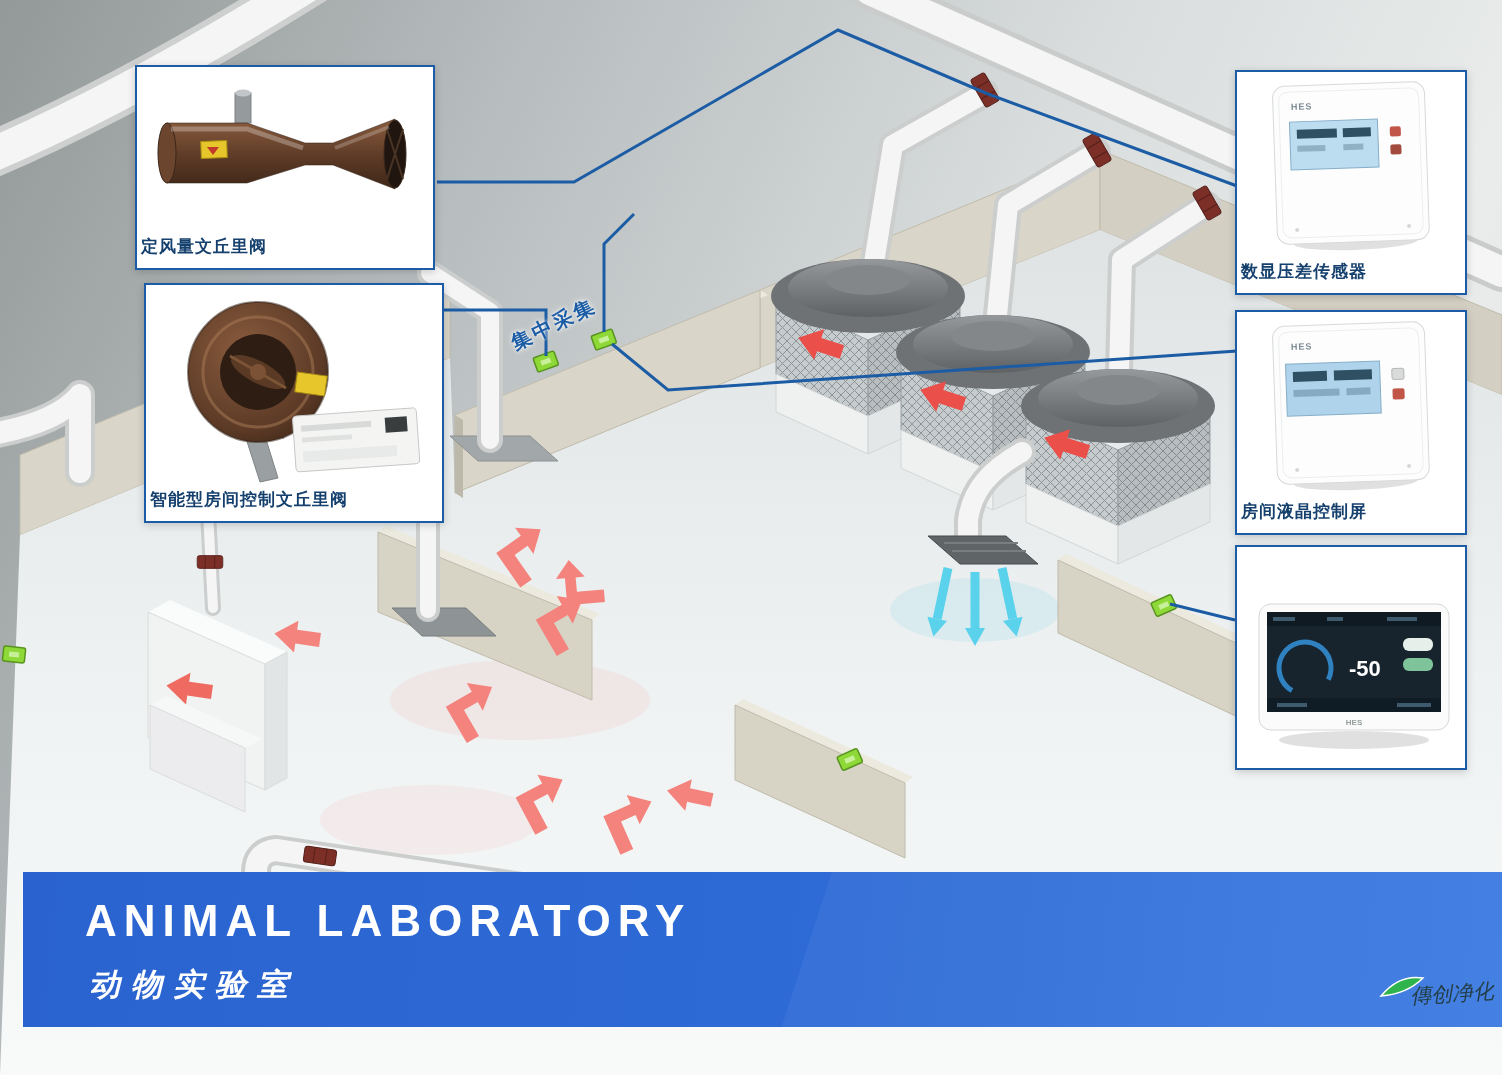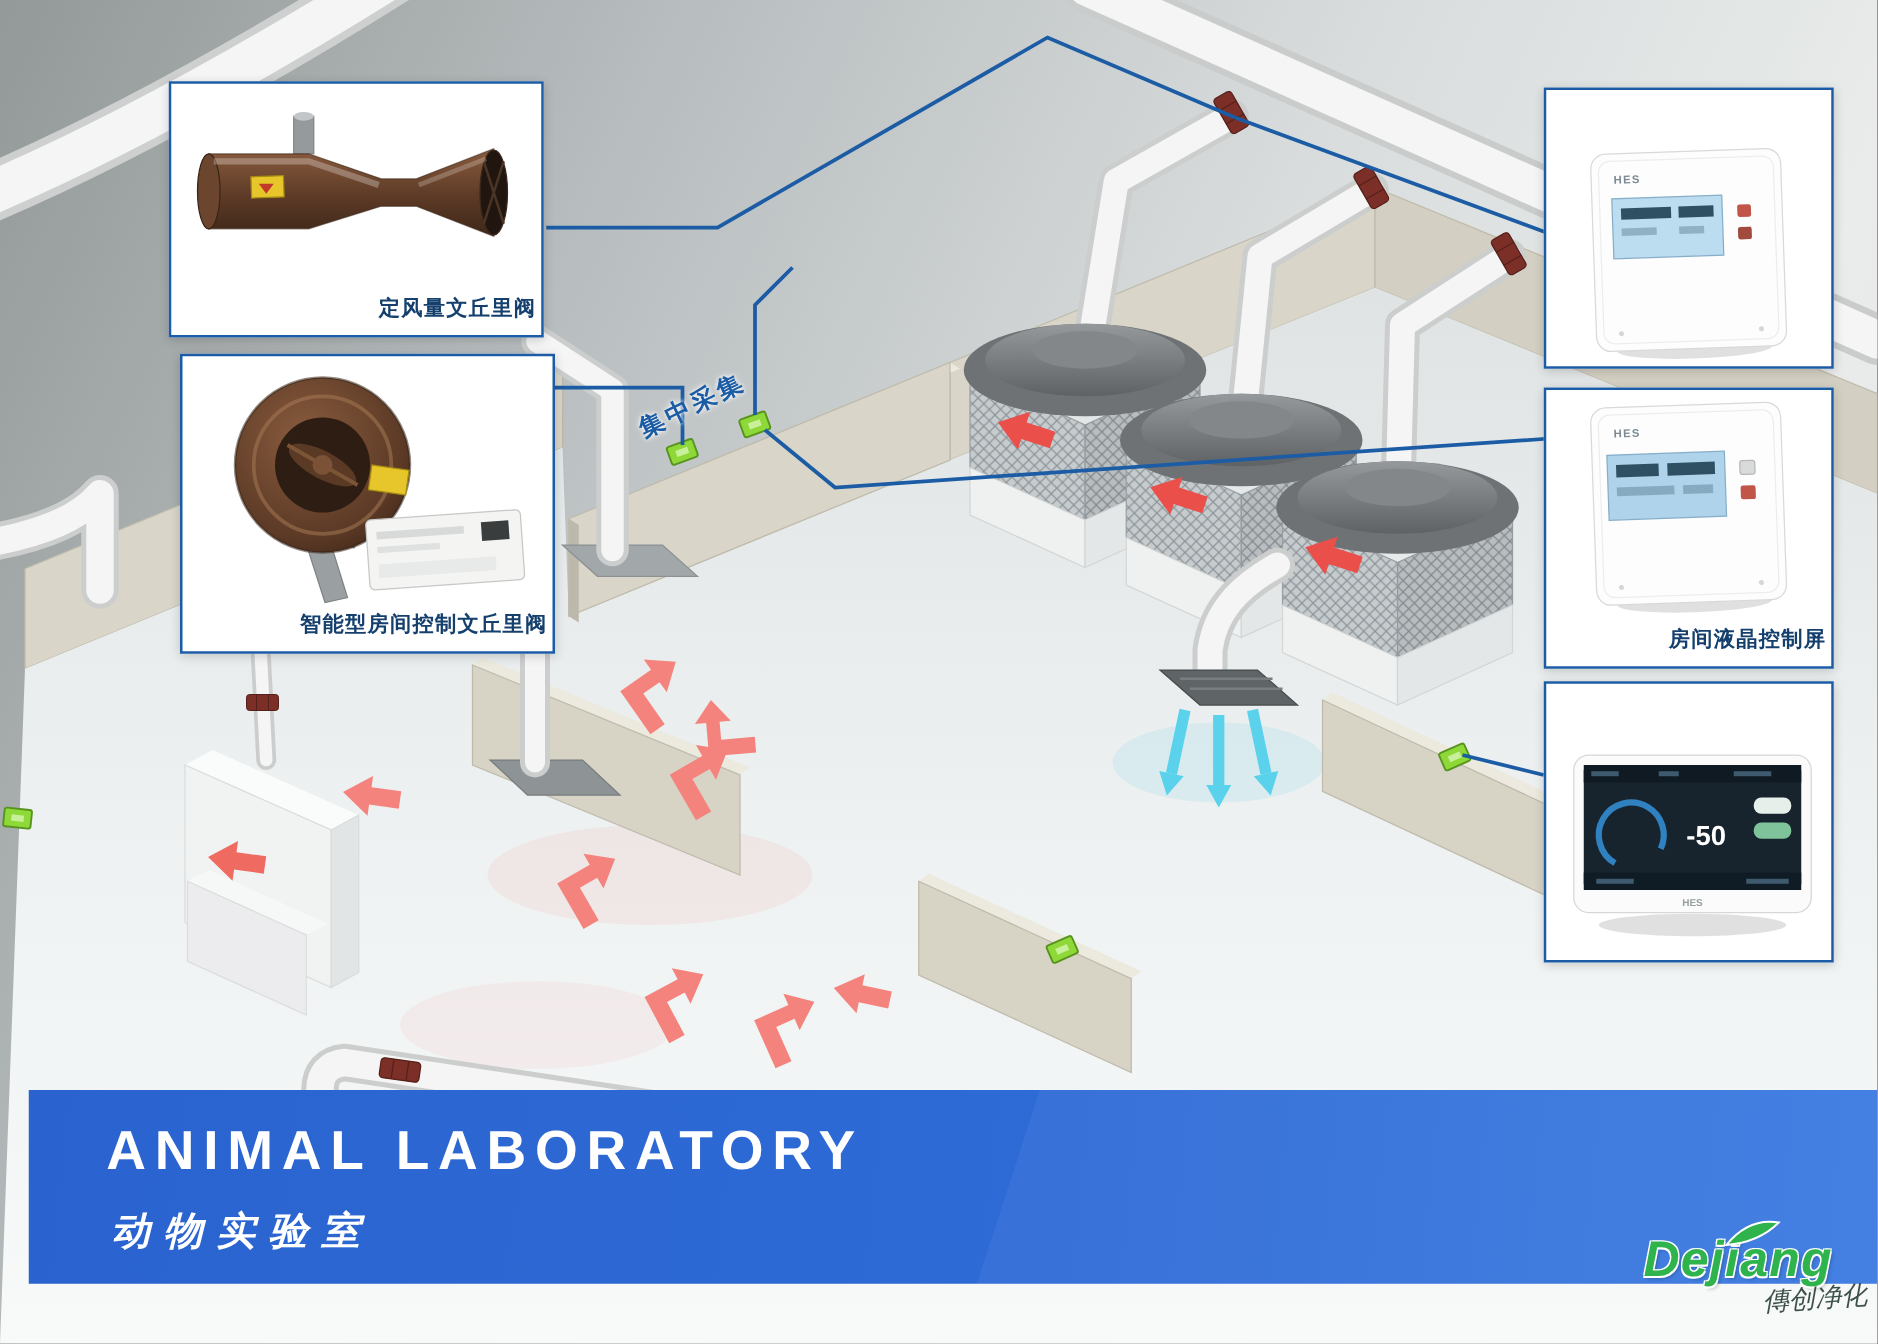--- a/index.html
+++ b/index.html
@@ -3,21 +3,21 @@
 <meta charset="utf-8">
 <style>
   body{margin:0;background:#777;}
   .stage{position:relative;width:1502px;height:1075px;overflow:hidden;
     font-family:"Liberation Sans",sans-serif;
     background:linear-gradient(115deg,#90959831 0%,#939898 0%,#b8bdbf 28%,#d8dcdc 55%,#e9eceb 78%,#e1e4e3 100%);}
   svg.scene{position:absolute;left:0;top:0;display:block;}
   .callout{position:absolute;background:#fff;border:2px solid #1c5ca6;box-sizing:border-box;
     display:flex;flex-direction:column;justify-content:flex-end;box-shadow:0 2px 8px rgba(0,0,0,.18);}
   .callout svg{display:block;margin:0 auto;flex:0 0 auto;}
-  .callout-label{font-weight:bold;font-size:17px;color:#15406e;text-align:right;
+  .callout-label{font-weight:bold;font-size:17px;color:#15406e;text-align:left;
     padding:4px 4px 10px;letter-spacing:1px;}
   .center-label{position:absolute;left:505px;top:298px;width:150px;transform:rotate(-26deg);
     font-size:20px;font-weight:bold;color:#1b5ca5;letter-spacing:3px;
     text-shadow:0 0 3px rgba(255,255,255,.95),0 0 6px rgba(255,255,255,.8);}
   .banner{position:absolute;left:0;top:872px;width:1502px;height:155px;
     background:linear-gradient(96deg,#2a63cf 0%,#2e6bd6 55%,#3b7ae2 100%);overflow:hidden;margin-left:23px;}
   .banner::before{content:"";position:absolute;left:52%;top:-30%;width:80%;height:170%;
     background:rgba(255,255,255,.05);transform:skewX(-18deg);}
   .banner-title{position:absolute;left:62px;top:24px;color:#fff;font-size:44px;font-weight:bold;letter-spacing:7px;}
   .banner-subtitle{position:absolute;left:66px;top:92px;color:#fff;font-size:31px;font-weight:bold;letter-spacing:11px;font-style:italic;}
@@ -302,20 +302,21 @@
       <rect x="61" y="58" width="40" height="9" fill="#2f5063"></rect>
       <rect x="61" y="74" width="28" height="6" fill="#3c607459"></rect>
       <rect x="107" y="58" width="28" height="9" fill="#2f5063"></rect>
       <rect x="107" y="74" width="20" height="6" fill="#3c607459"></rect>
       <rect x="154" y="58" width="11" height="10" rx="2" fill="#c05548"></rect>
       <rect x="154" y="76" width="11" height="10" rx="2" fill="#a34a3e"></rect>
       <circle cx="58" cy="158" r="2" fill="#d4d7d6"></circle>
           <circle cx="170" cy="158" r="2" fill="#d4d7d6"></circle>
     </g>
   </svg>
+  <div class="callout-label">数显压差传感器</div>
 </div>
 
 <div class="callout" id="c4" style="left:1235px;top:310px;width:232px;height:225px">
   <svg width="228" height="186" viewBox="0 0 228 186">
     <g transform="rotate(-2 114 96)">
       <ellipse cx="116" cy="172" rx="62" ry="8" fill="rgba(0,0,0,.12)"></ellipse>
       <rect x="38" y="14" width="152" height="158" rx="12" fill="#fcfdfc" stroke="#d7dad9"></rect>
       <rect x="44" y="20" width="140" height="146" rx="9" fill="none" stroke="#eceeed"></rect>
       <text x="56" y="38" font-size="9" font-weight="bold" fill="#7b8a94" letter-spacing="1">HES</text>
       <rect x="50" y="52" width="94" height="52" fill="#aed3ea" stroke="#86aec9"></rect>
@@ -358,17 +359,16 @@
   <div class="banner-title">ANIMAL LABORATORY</div>
   <div class="banner-subtitle">动物实验室</div>
 </div>
 
 <div class="logo">
   <span class="logo-leaf">
     <svg width="46" height="26" viewBox="0 0 46 26">
           <path d="M2,24 Q20,2 44,6 Q28,22 2,24 Z" fill="#2fb34c" stroke="#ffffff" stroke-width="1.5"></path>
         </svg>
   </span>
-  <span class="logo-name">Dejiang</span>
   <div class="logo-watermark">傳创净化</div>
 </div>
 
 </div>
 
 </body></html>

